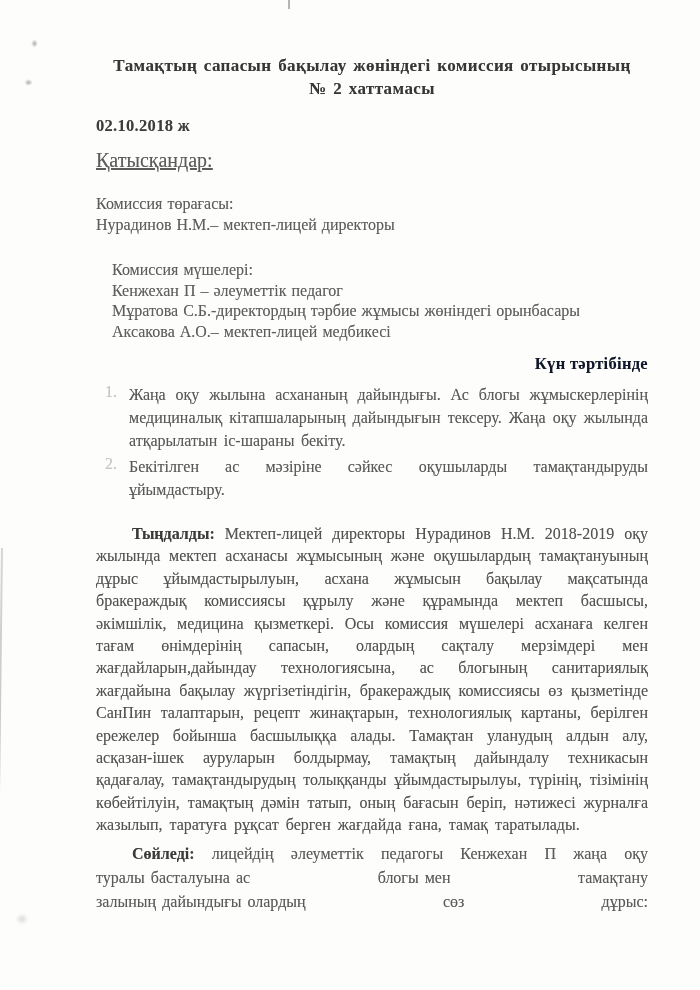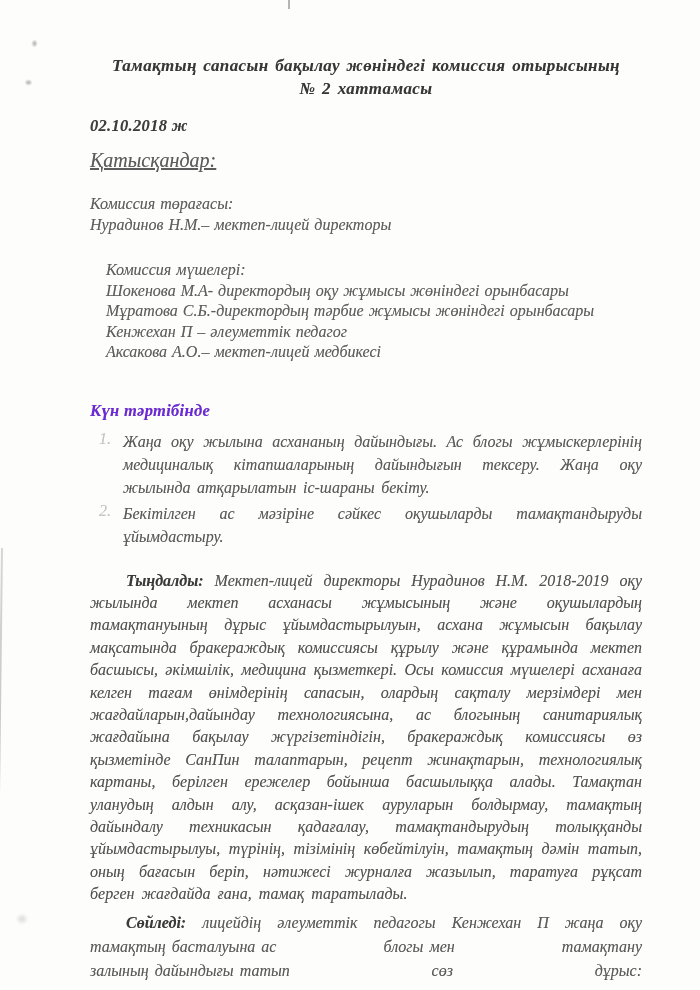--- a/index.html
+++ b/index.html
@@ -11,26 +11,25 @@
     position: relative;
     width: 700px;
     height: 990px;
     background: #fdfdfb;
     overflow: hidden;
     font-family: "Liberation Serif", "DejaVu Serif", serif;
     color: #4d4d4d;
   }
   .content {
     position: absolute;
-    left: 90px;
+    left: 96px;
     top: 54px;
     width: 552px;
     filter: blur(0.3px);
     text-shadow: 0 0 0.6px rgba(90,90,90,0.45);
-    font-style: italic;
   }
   .title {
     margin: 0;
     font-size: 17px;
     font-weight: bold;
     text-align: center;
     line-height: 23px;
     color: #373737;
     letter-spacing: 0.4px;
     word-spacing: 2px;
@@ -52,25 +51,26 @@
   }
   .people-block {
     font-size: 16px;
     line-height: 20.5px;
     color: #5e5e5e;
     word-spacing: 1px;
   }
   .chairman-block { margin-top: 22px; }
   .members-block  { margin-top: 25px; margin-left: 16px; }
   .agenda-heading {
-    margin-top: 38px;
+    margin-top: 12px;
     font-size: 16.5px;
     font-weight: bold;
-    color: #6d28d9;
+    color: #0f172a;
     letter-spacing: 0.3px;
+    text-align: right;
   }
   .agenda-list {
     margin: 9px 0 0 0;
     padding: 0;
     list-style: none;
   }
   .agenda-item {
     position: relative;
     padding-left: 33px;
     margin-bottom: 3px;
@@ -172,23 +172,22 @@
 
     <div class="participants-heading">Қатысқандар:</div>
 
     <div class="people-block chairman-block">
       <div>Комиссия төрағасы:</div>
       <div>Нурадинов Н.М.– мектеп-лицей директоры</div>
     </div>
 
     <div class="people-block members-block">
       <div>Комиссия мүшелері:</div>
-      <div>Шокенова М.А- директордың оқу жұмысы  жөніндегі орынбасары</div>
+      <div>Кенжехан П – әлеуметтік педагог</div>
       <div>Мұратова С.Б.-директордың тәрбие жұмысы жөніндегі орынбасары</div>
-      <div>Кенжехан П – әлеуметтік педагог</div>
       <div>Аксакова А.О.– мектеп-лицей медбикесі</div>
     </div>
 
     <div class="agenda-heading">Күн тәртібінде</div>
 
     <ol class="agenda-list">
       <li class="agenda-item">
         <span class="agenda-num">1.</span>
         <span class="agenda-text">Жаңа оқу жылына асхананың дайындығы. Ас блогы жұмыскерлерінің медициналық кітапшаларының дайындығын тексеру. Жаңа оқу жылында атқарылатын іс-шараны бекіту.</span>
       </li>
@@ -202,25 +201,25 @@
       <span class="lead-word">Тыңдалды:</span>
       <span>Мектеп-лицей директоры Нурадинов Н.М. 2018-2019 оқу жылында мектеп асханасы жұмысының және оқушылардың тамақтануының дұрыс ұйымдастырылуын, асхана жұмысын бақылау мақсатында бракераждық комиссиясы құрылу және құрамында мектеп басшысы, әкімшілік, медицина қызметкері. Осы комиссия мүшелері асханаға келген тағам өнімдерінің сапасын, олардың сақталу мерзімдері мен жағдайларын,дайындау технологиясына, ас блогының санитариялық жағдайына бақылау жүргізетіндігін, бракераждық комиссиясы өз қызметінде СанПин талаптарын, рецепт жинақтарын, технологиялық картаны, берілген ережелер бойынша басшылыққа алады. Тамақтан уланудың алдын алу, асқазан-ішек ауруларын болдырмау, тамақтың дайындалу техникасын қадағалау, тамақтандырудың толыққанды ұйымдастырылуы, түрінің, тізімінің көбейтілуін, тамақтың дәмін татып, оның бағасын беріп, нәтижесі журналға жазылып, таратуға рұқсат берген жағдайда ғана, тамақ таратылады.</span>
     </p>
 
     <div class="spoke-par">
       <div class="spoke-first-line">
         <span class="lead-word">Сөйледі:</span>
         <span>лицейдің әлеуметтік педагогы Кенжехан П жаңа оқу</span>
       </div>
       <div class="spoke-gap-line">
-        <span>тамақтың  басталуына ас</span>
+        <span>туралы  басталуына ас</span>
         <span>блогы  мен</span>
         <span>тамақтану</span>
       </div>
       <div class="spoke-gap-line">
-        <span>залының  дайындығы  татып</span>
+        <span>залының  дайындығы  олардың</span>
         <span>сөз</span>
         <span>дұрыс:</span>
       </div>
     </div>
 
   </div>
 </div>
 
 </body></html>

